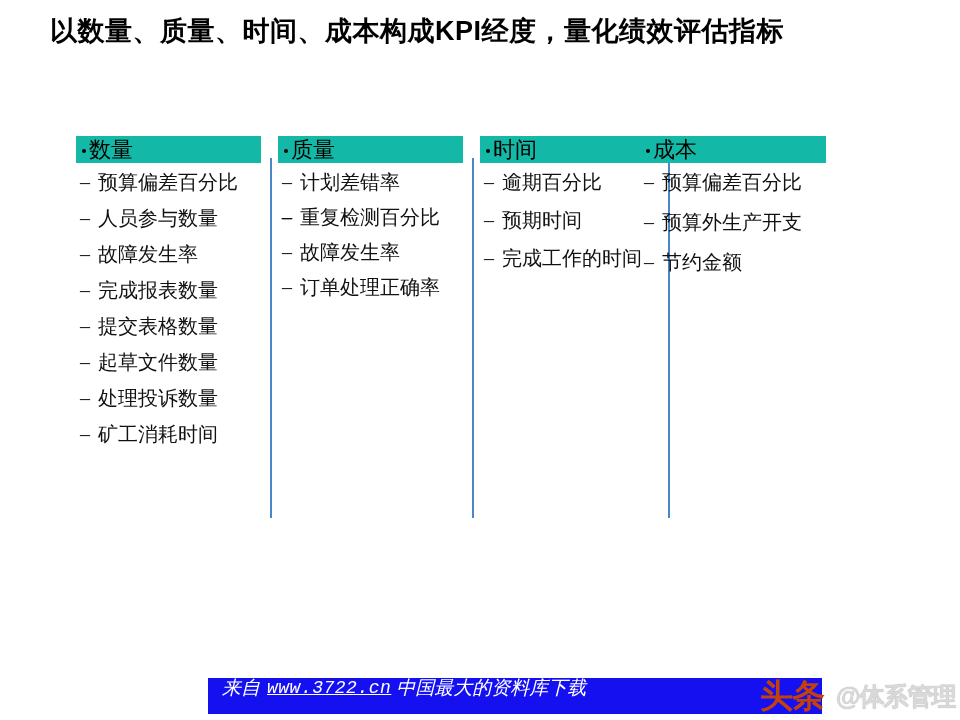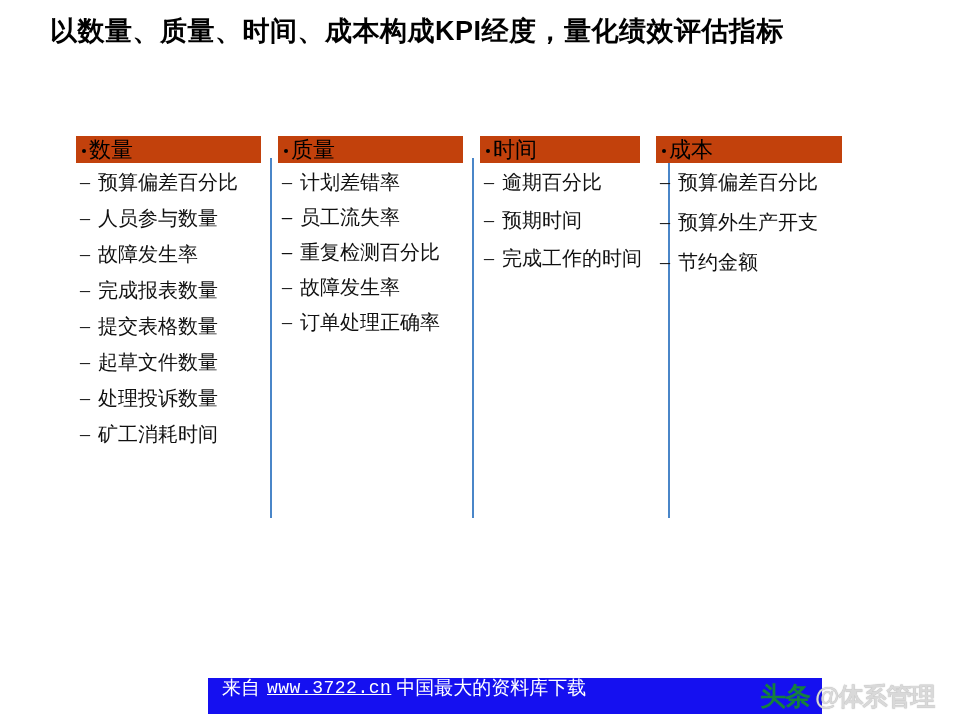--- a/index.html
+++ b/index.html
@@ -51,21 +51,21 @@
     position: absolute;
     top: 22px;
     right: 0;
     width: 2px;
     height: 360px;
     background: #4a86c8;
   }
 
   .col-header {
     position: relative;
-    background: #c2410c;
+    background: #14b8a6;
     height: 27px;
     box-sizing: border-box;
     padding: 0 4px 0 6px;
     display: flex;
     align-items: center;
     overflow: hidden;
   }
   .col-header .hdr-bullet {
     display: inline-block;
     width: 4px;
@@ -111,21 +111,21 @@
     display: block;
   }
 
   
   #col-1 { left: 76px; width: 196px; }
   #col-1 .col-header { width: 185px; }
   #col-2 { left: 278px; width: 196px; }
   #col-2 .col-header { width: 185px; }
   #col-3 { left: 480px; width: 190px; }
   #col-3 .col-header { width: 160px; }
-  #col-4 { left: 656px; width: 200px; }
+  #col-4 { left: 640px; width: 200px; }
   #col-4 .col-header { width: 186px; }
 
   
   #col-2 .kpi-item { margin-bottom: 8px; }
   #col-3 .kpi-item { margin-bottom: 11px; }
   #col-4 .kpi-item { margin-bottom: 13px; }
 
   
   #footer-bar {
     position: absolute;
@@ -139,20 +139,21 @@
     position: absolute;
     left: 14px;
     top: 0;
     height: 20px;
     display: flex;
     align-items: center;
     color: #ffffff;
     font-family: "Liberation Serif", "DejaVu Serif", serif;
     font-size: 19px;
     white-space: nowrap;
+    font-style: italic;
   }
   #footer-text .f-pre { margin-right: 7px; }
   #footer-url {
     font-family: "Liberation Mono", "DejaVu Sans Mono", monospace;
     font-size: 18px;
     text-decoration: underline;
     color: #ffffff;
     margin-right: 5px;
     letter-spacing: 0.5px;
   }
@@ -163,24 +164,24 @@
     left: 760px;
     top: 676px;
     height: 40px;
     display: flex;
     align-items: center;
     white-space: nowrap;
   }
   #watermark .wm-logo {
     font-family: "Liberation Sans", "DejaVu Sans", sans-serif;
     font-weight: bold;
-    font-size: 26px;
-    color: #15803d;
+    font-size: 33px;
+    color: #c2410c;
     letter-spacing: -1px;
-    margin-right: 5px;
+    margin-right: 12px;
   }
   #watermark .wm-handle {
     font-family: "Liberation Sans", "DejaVu Sans", sans-serif;
     font-weight: bold;
     font-size: 25px;
     color: #d9d9d9;
     letter-spacing: -1px;
     text-shadow: 0 0 1px rgba(120,120,120,0.7);
   }
 </style>
@@ -241,21 +242,20 @@
     <div class="col-items">
       <div class="kpi-item">
         <span class="dash">–</span>
         <span class="txt">计划差错率</span>
       </div>
       <div class="kpi-item">
         <span class="dash">–</span>
       </div>
       <div class="kpi-item">
         <span class="dash">–</span>
-        <span class="txt">员工流失率</span>
       </div>
       <div class="kpi-item">
         <span class="dash">–</span>
       </div>
       <div class="kpi-item">
         <span class="dash">–</span>
         <span class="txt">重复检测百分比</span>
       </div>
       <div class="kpi-item">
         <span class="dash">–</span>

